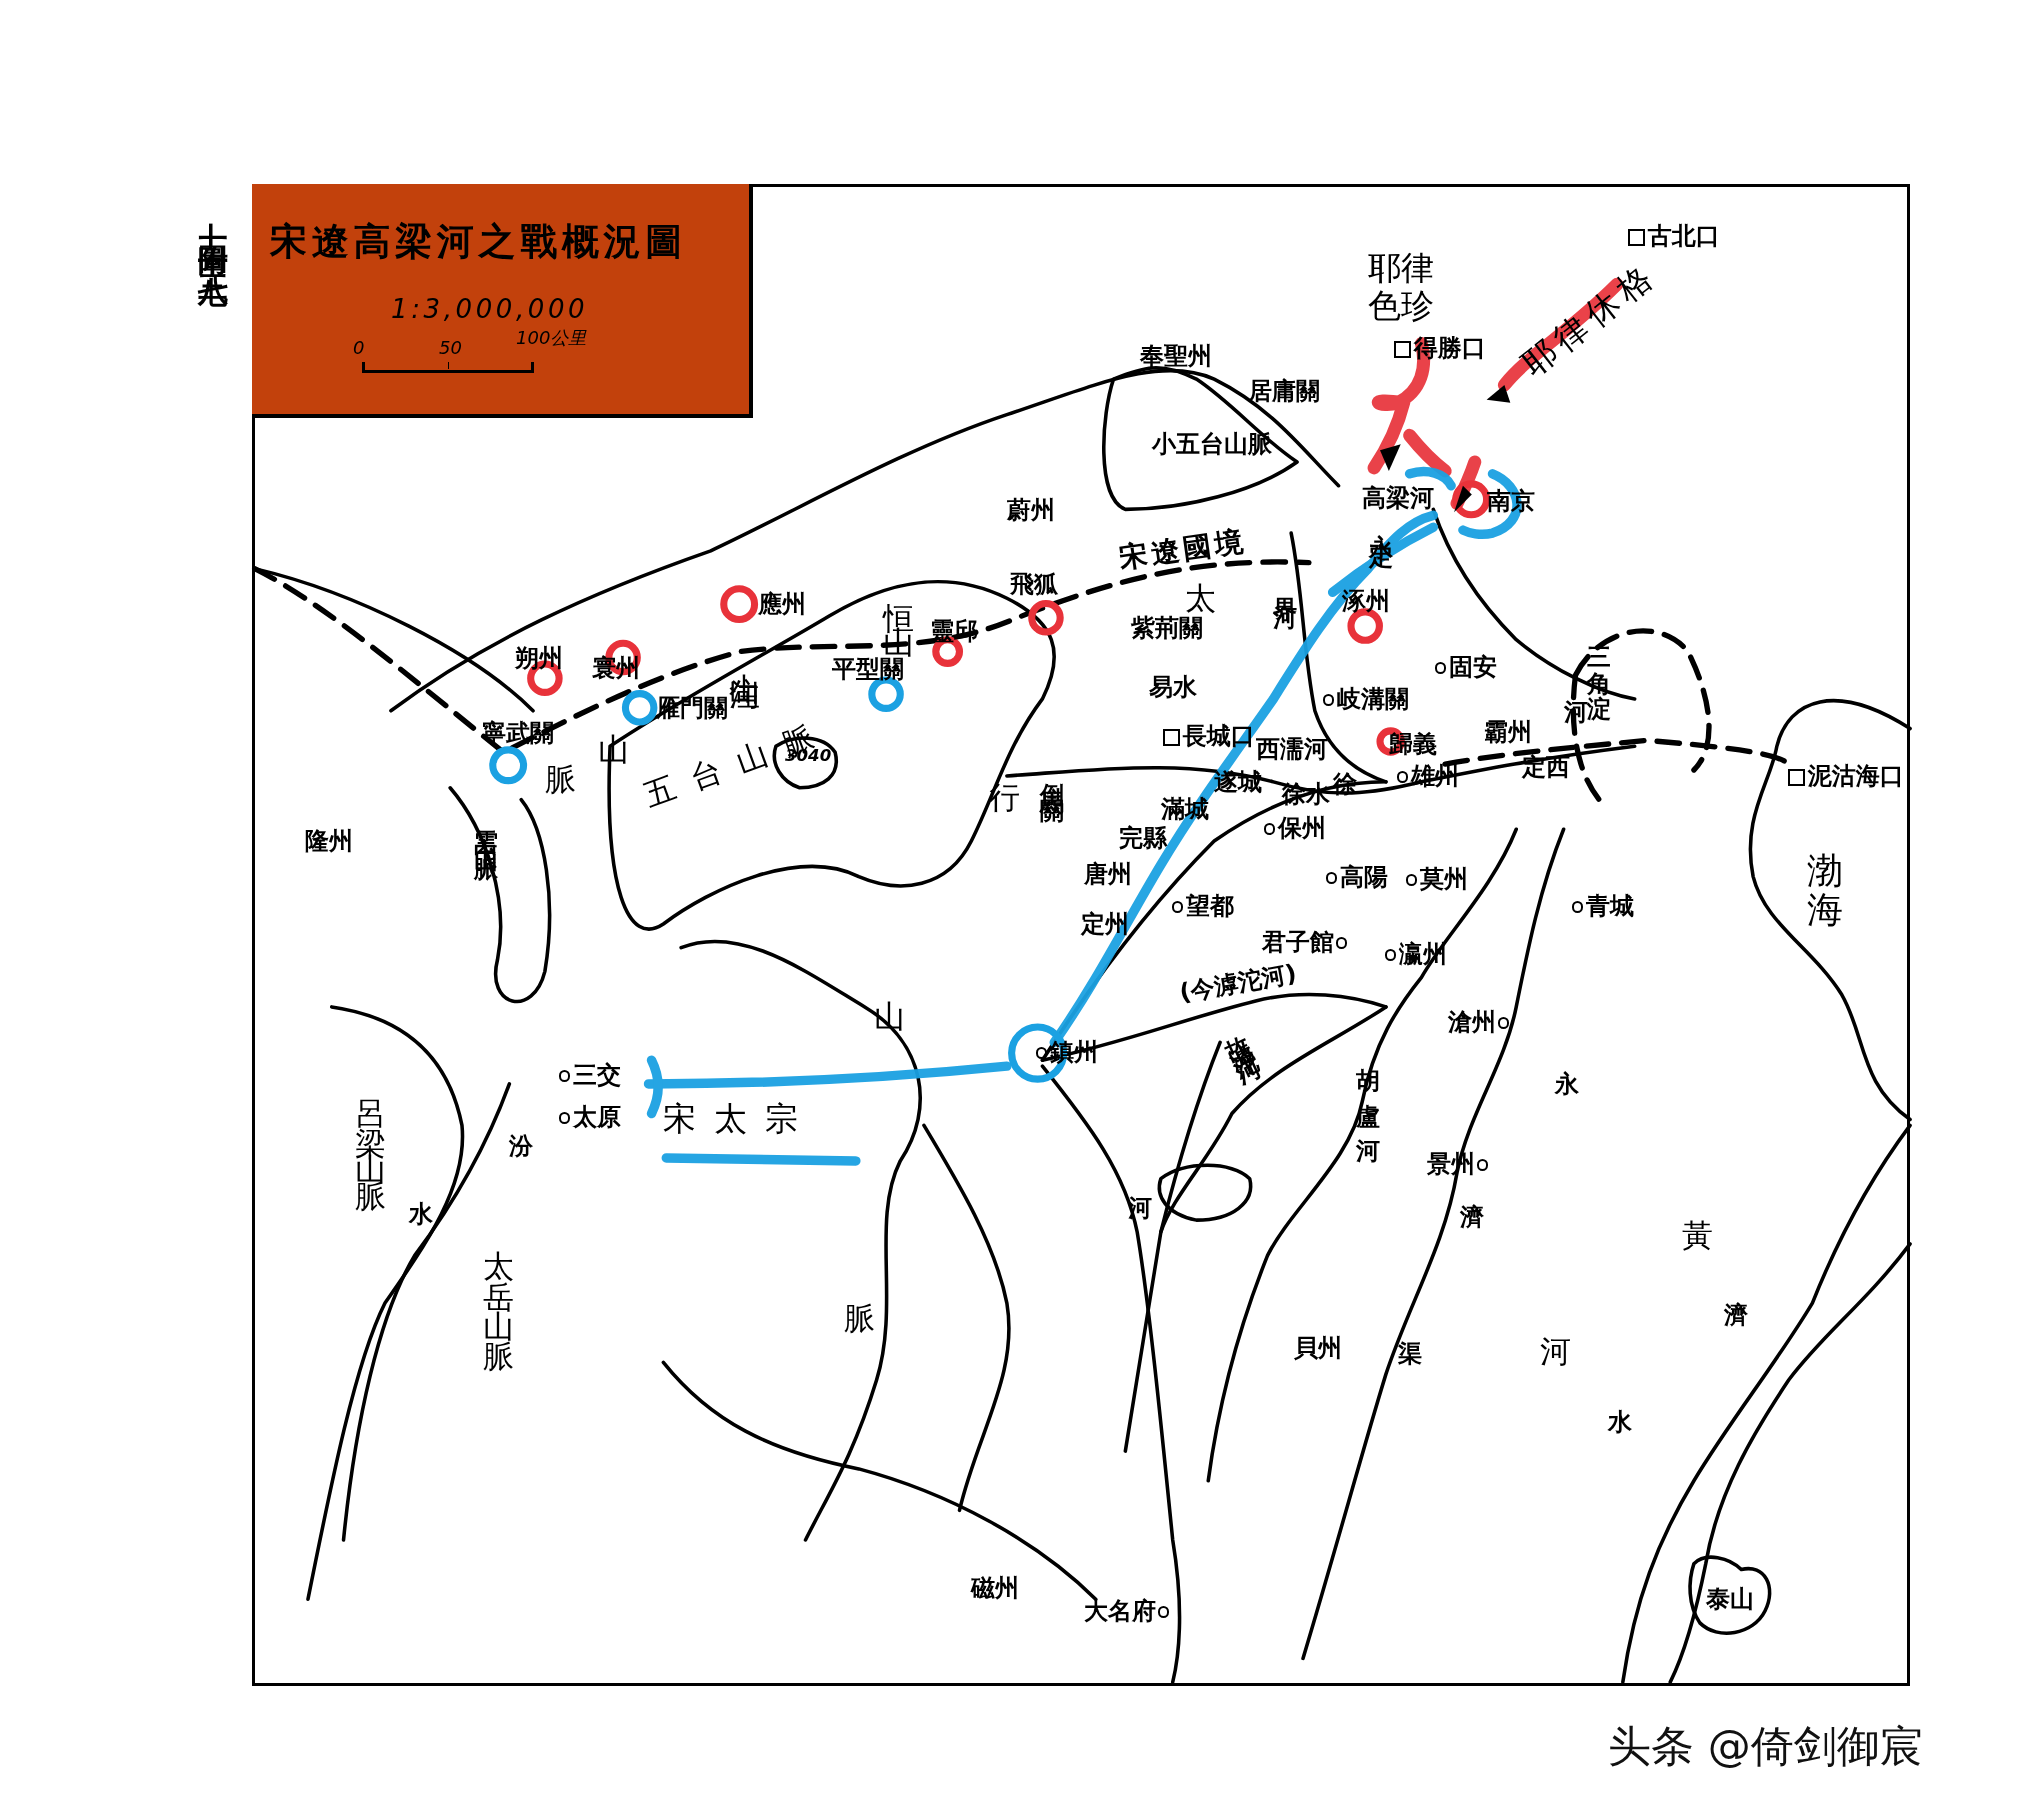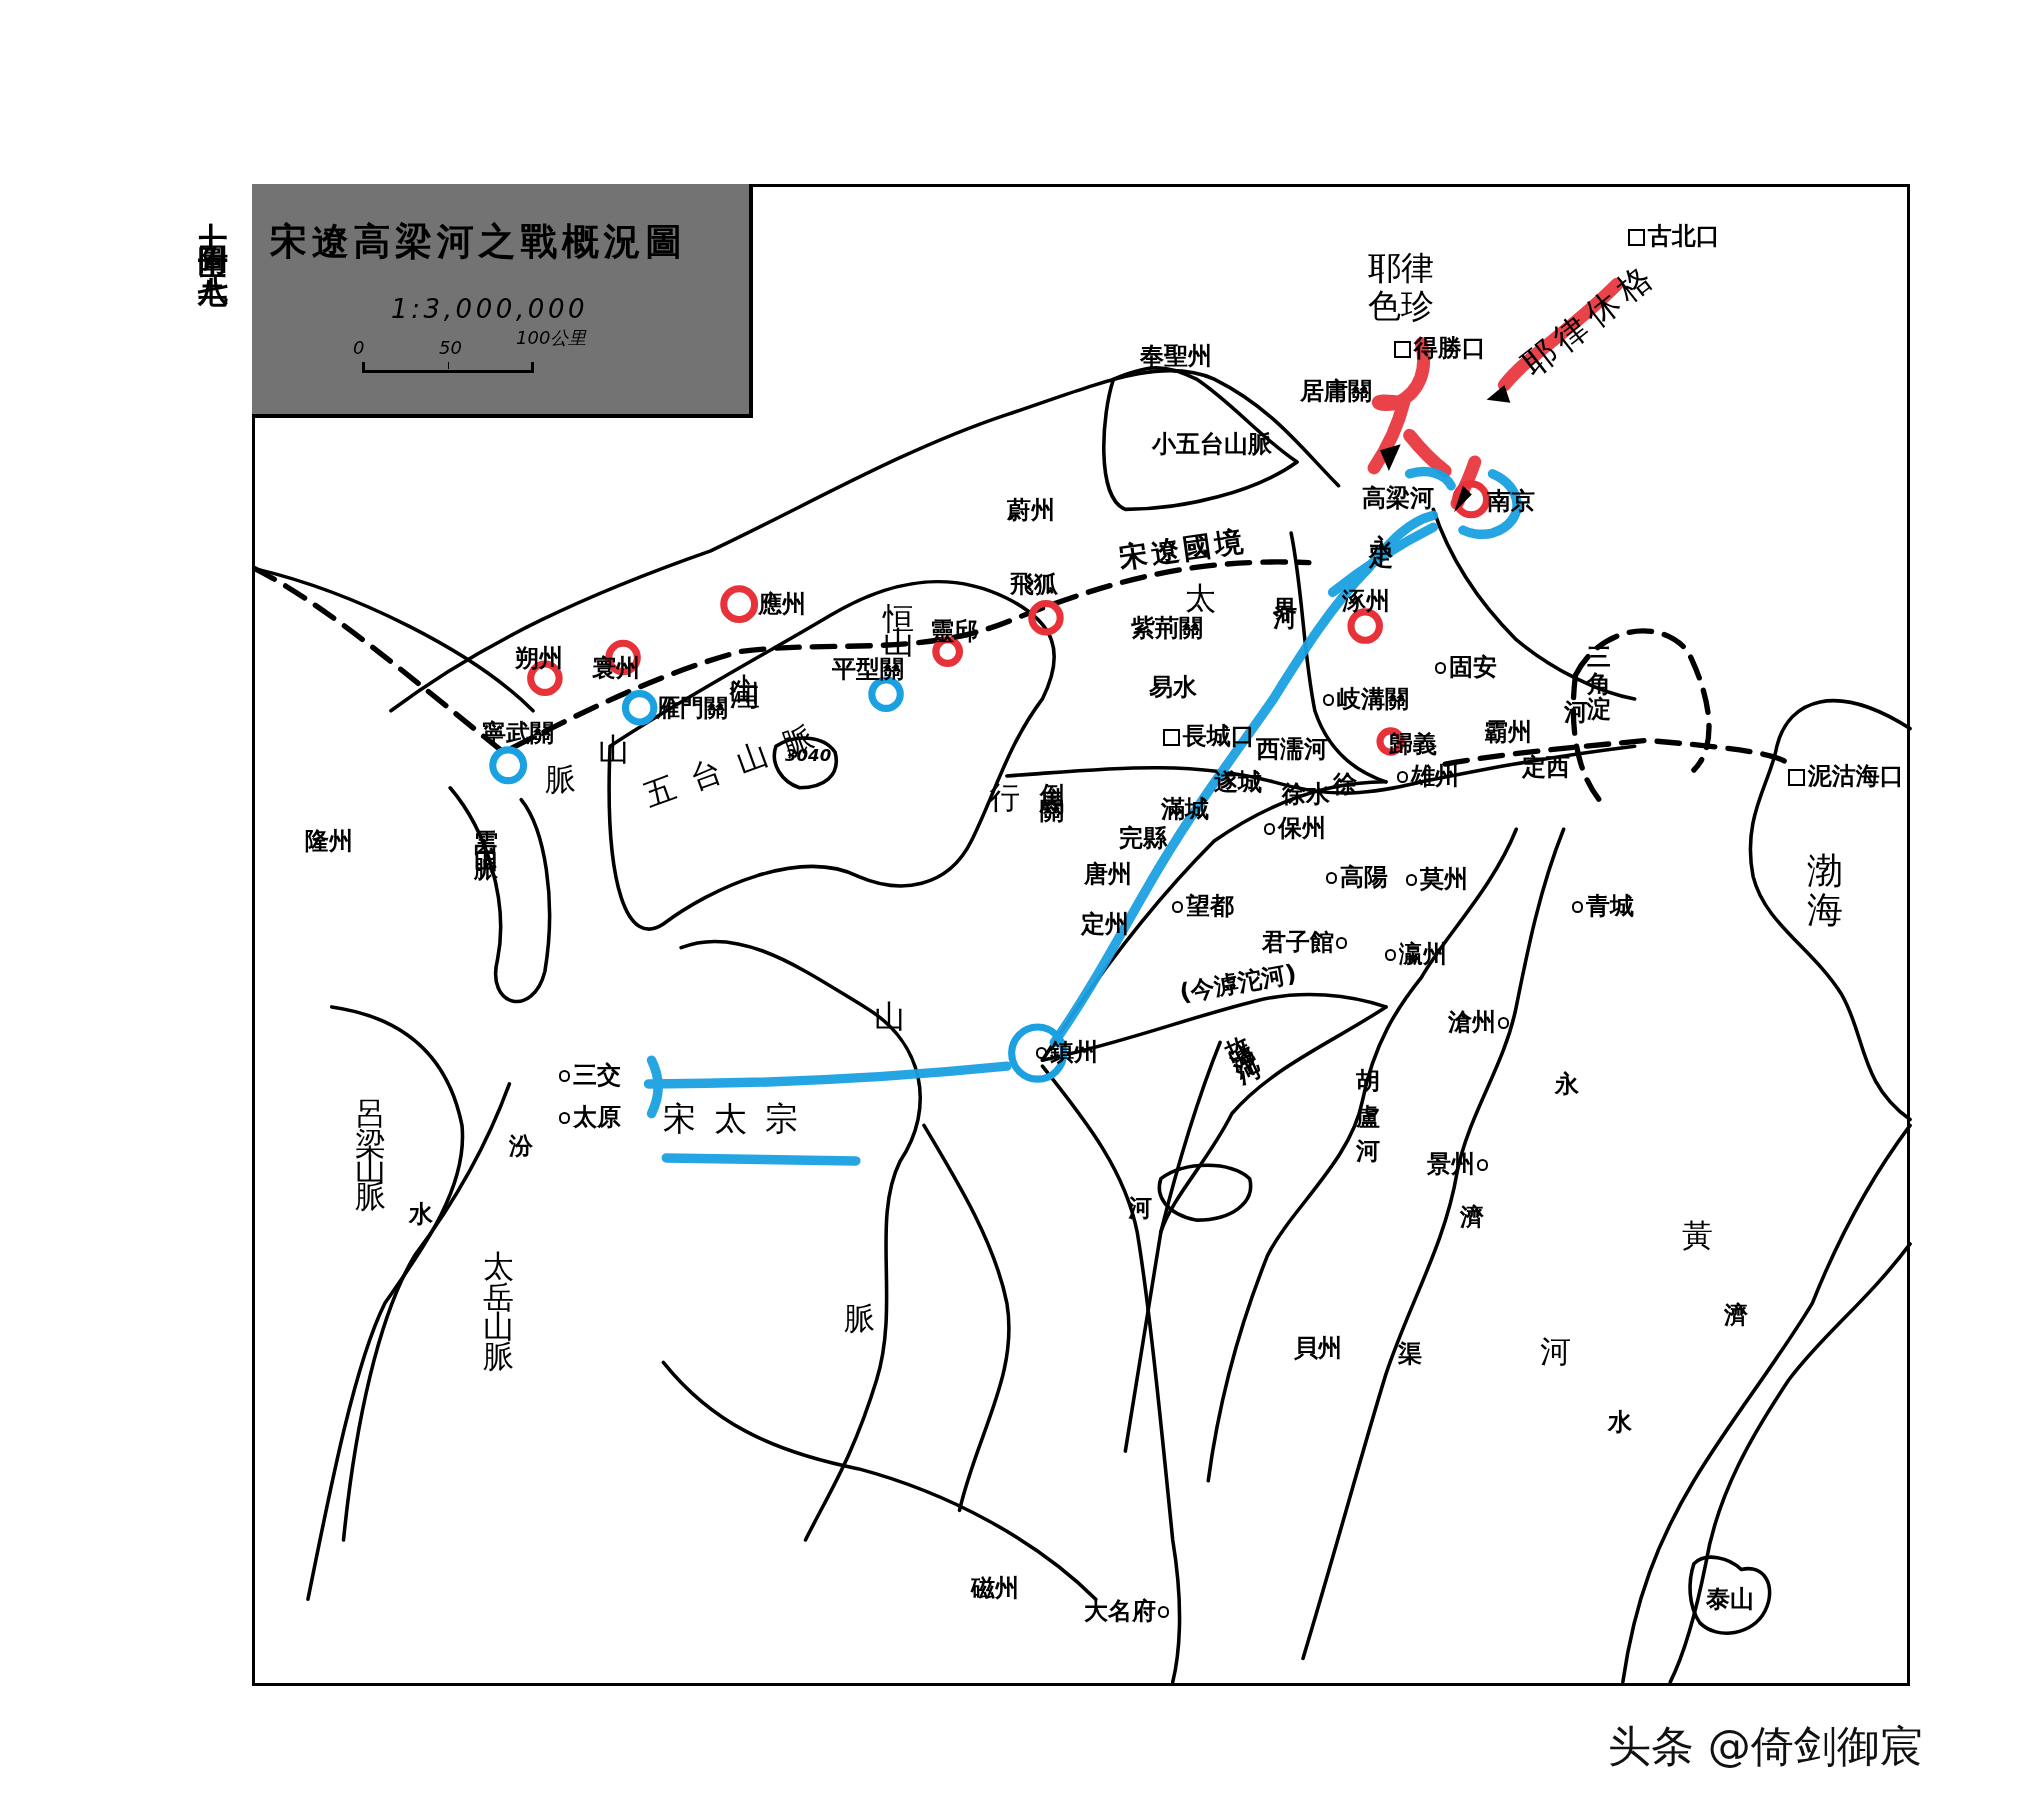--- a/index.html
+++ b/index.html
@@ -1,18 +1,18 @@
 <!DOCTYPE html>
 <html style="font-size:9.5px"><head>
 <meta charset="utf-8">
 <style>
   html,body{margin:0;padding:0;background:#ffffff;}
   body{width:2025px;height:1816px;position:relative;overflow:hidden;font-family:"DejaVu Sans","Liberation Sans",sans-serif;color:#000;}
   #map-frame{position:absolute;left:252px;top:184px;width:1658px;height:1502px;border:3.6px solid #000;box-sizing:border-box;}
-  #title-box{position:absolute;left:252px;top:184px;width:501px;height:234px;border-right:4.1px solid #000;border-bottom:4.1px solid #000;box-sizing:border-box;background:#737373;}
+  #title-box{position:absolute;left:252px;top:184px;width:501px;height:234px;border-right:4.1px solid #000;border-bottom:4.1px solid #000;box-sizing:border-box;background:#c2410c;}
   #title-text{position:absolute;left:18px;top:33px;font-size:37px;font-weight:bold;letter-spacing:4.7px;white-space:nowrap;font-family:"DejaVu Serif","Liberation Serif",serif;}
   #scale-ratio{position:absolute;left:139px;top:110px;font-size:26px;font-style:italic;letter-spacing:3.6px;}
   .scale-label{position:absolute;font-size:18px;font-style:italic;}
   #scale-bar{position:absolute;left:110px;top:178px;width:166px;height:8.3px;border:3px solid #000;border-top:none;}
   #scale-bar::after{content:"";position:absolute;left:83px;top:0;height:7.1px;border-left:1.8px solid #000;}
   #side-label{position:absolute;left:191px;top:222px;width:41px;font-size:30px;font-weight:bold;line-height:37px;text-align:center;writing-mode:vertical-rl;font-family:"DejaVu Serif","Liberation Serif",serif;}
   .lbl{position:absolute;font-size:24px;font-weight:bold;white-space:nowrap;line-height:1;}
   .lbl.v{writing-mode:vertical-rl;letter-spacing:8.3px;}
   .lbl.big{font-size:31px;font-weight:normal;}
   .lbl.hand{font-size:33px;font-weight:normal;}
@@ -117,21 +117,21 @@
 <div class="lbl hand" style="left:663px;top:1102px;letter-spacing:18px;">宋太宗</div>
 <div class="lbl hand" style="left:1368px;top:249px;line-height:38px;">
   <div>耶律</div>
   <div>色珍</div>
 </div>
 <div class="lbl hand" style="left:1516px;top:355px;transform:rotate(-38deg);transform-origin:left top;letter-spacing:7.1px;">耶律休格</div>
 <div class="lbl" style="left:1119px;top:536px;font-size:28.4px;transform:rotate(-8deg);letter-spacing:3.6px;">宋遼國境</div>
 
 <div class="lbl" style="left:1626px;top:224px;"><span class="fort"></span><span>古北口</span></div>
 <div class="lbl" style="left:1392px;top:336px;"><span class="fort"></span><span>得勝口</span></div>
-<div class="lbl" style="left:1300px;top:379px;">居庸關</div>
+<div class="lbl" style="left:1248px;top:379px;">居庸關</div>
 <div class="lbl" style="left:1140px;top:344px;">奉聖州</div>
 <div class="lbl" style="left:1152px;top:432px;">小五台山脈</div>
 <div class="lbl" style="left:1362px;top:486px;">高梁河</div>
 <div class="lbl" style="left:1487px;top:489px;">南京</div>
 <div class="lbl v" style="left:1369px;top:515px;">永定</div>
 <div class="lbl" style="left:1342px;top:589px;">涿州</div>
 <div class="lbl" style="left:1433px;top:655px;"><span class="town"></span><span>固安</span></div>
 <div class="lbl" style="left:1321px;top:687px;"><span class="town"></span><span>岐溝關</span></div>
 <div class="lbl" style="left:1007px;top:498px;">蔚州</div>
 <div class="lbl" style="left:1010px;top:572px;">飛狐</div>

